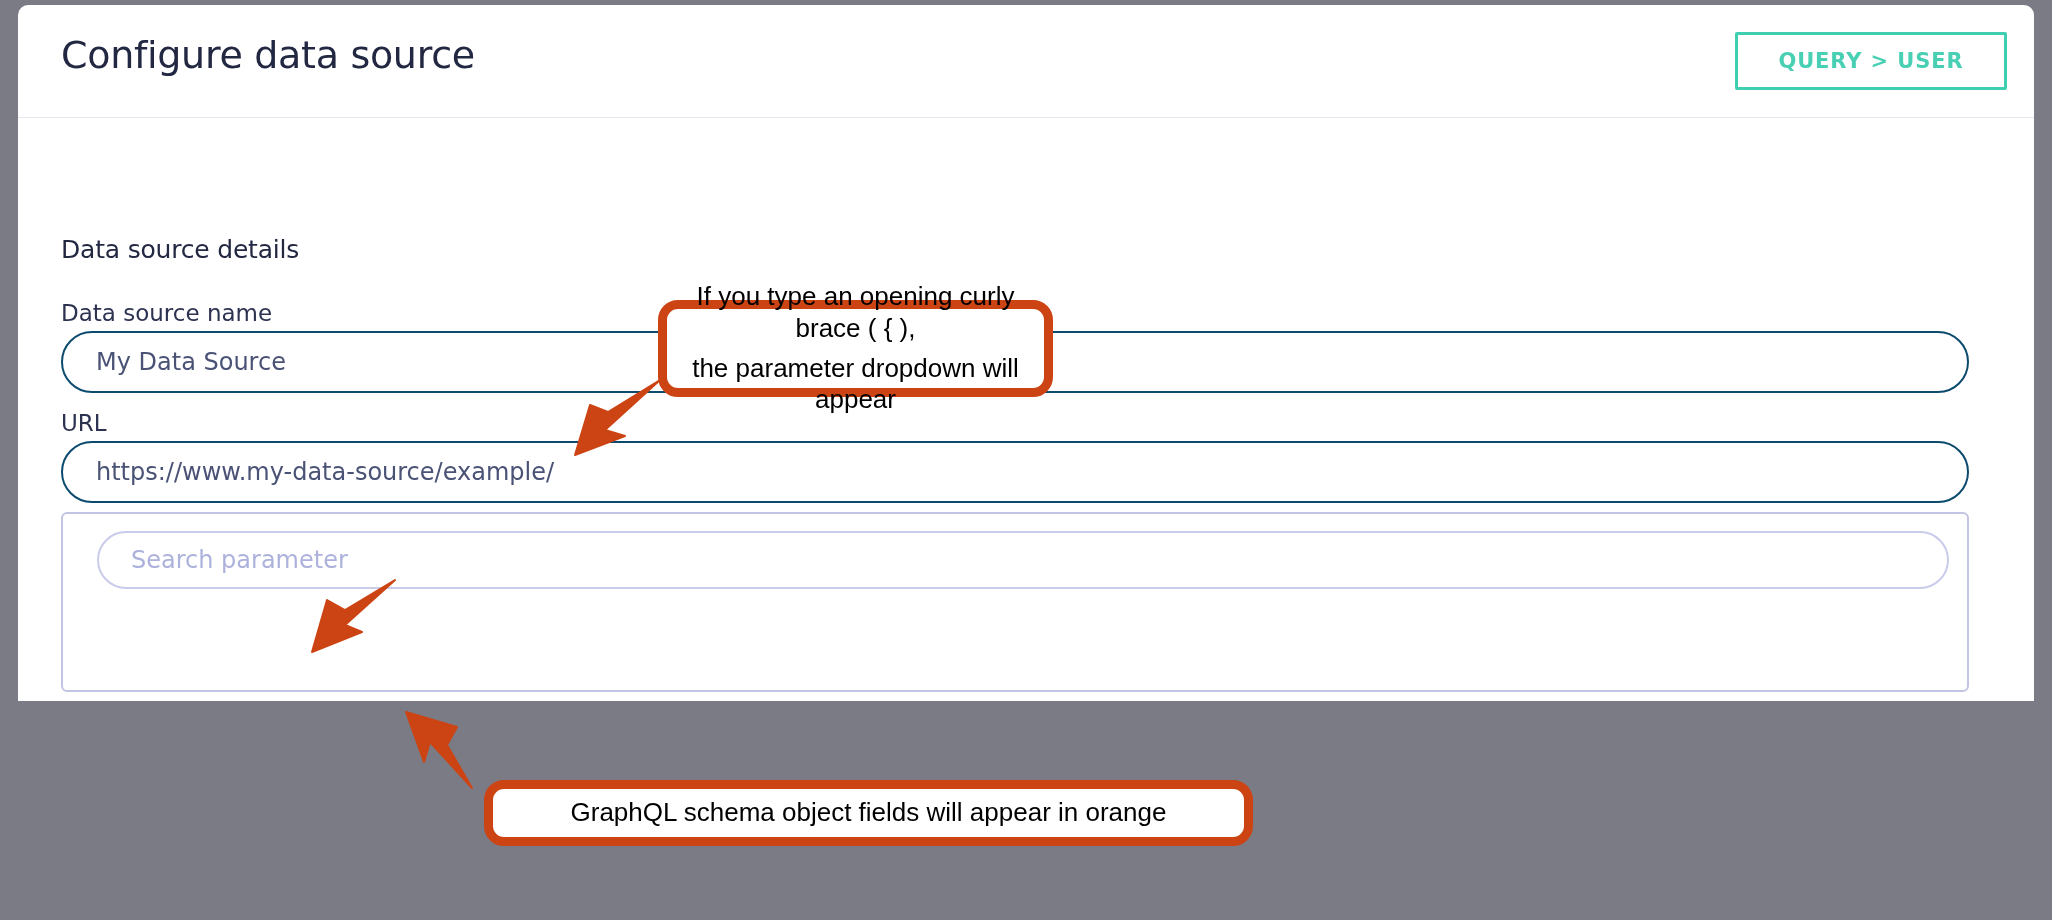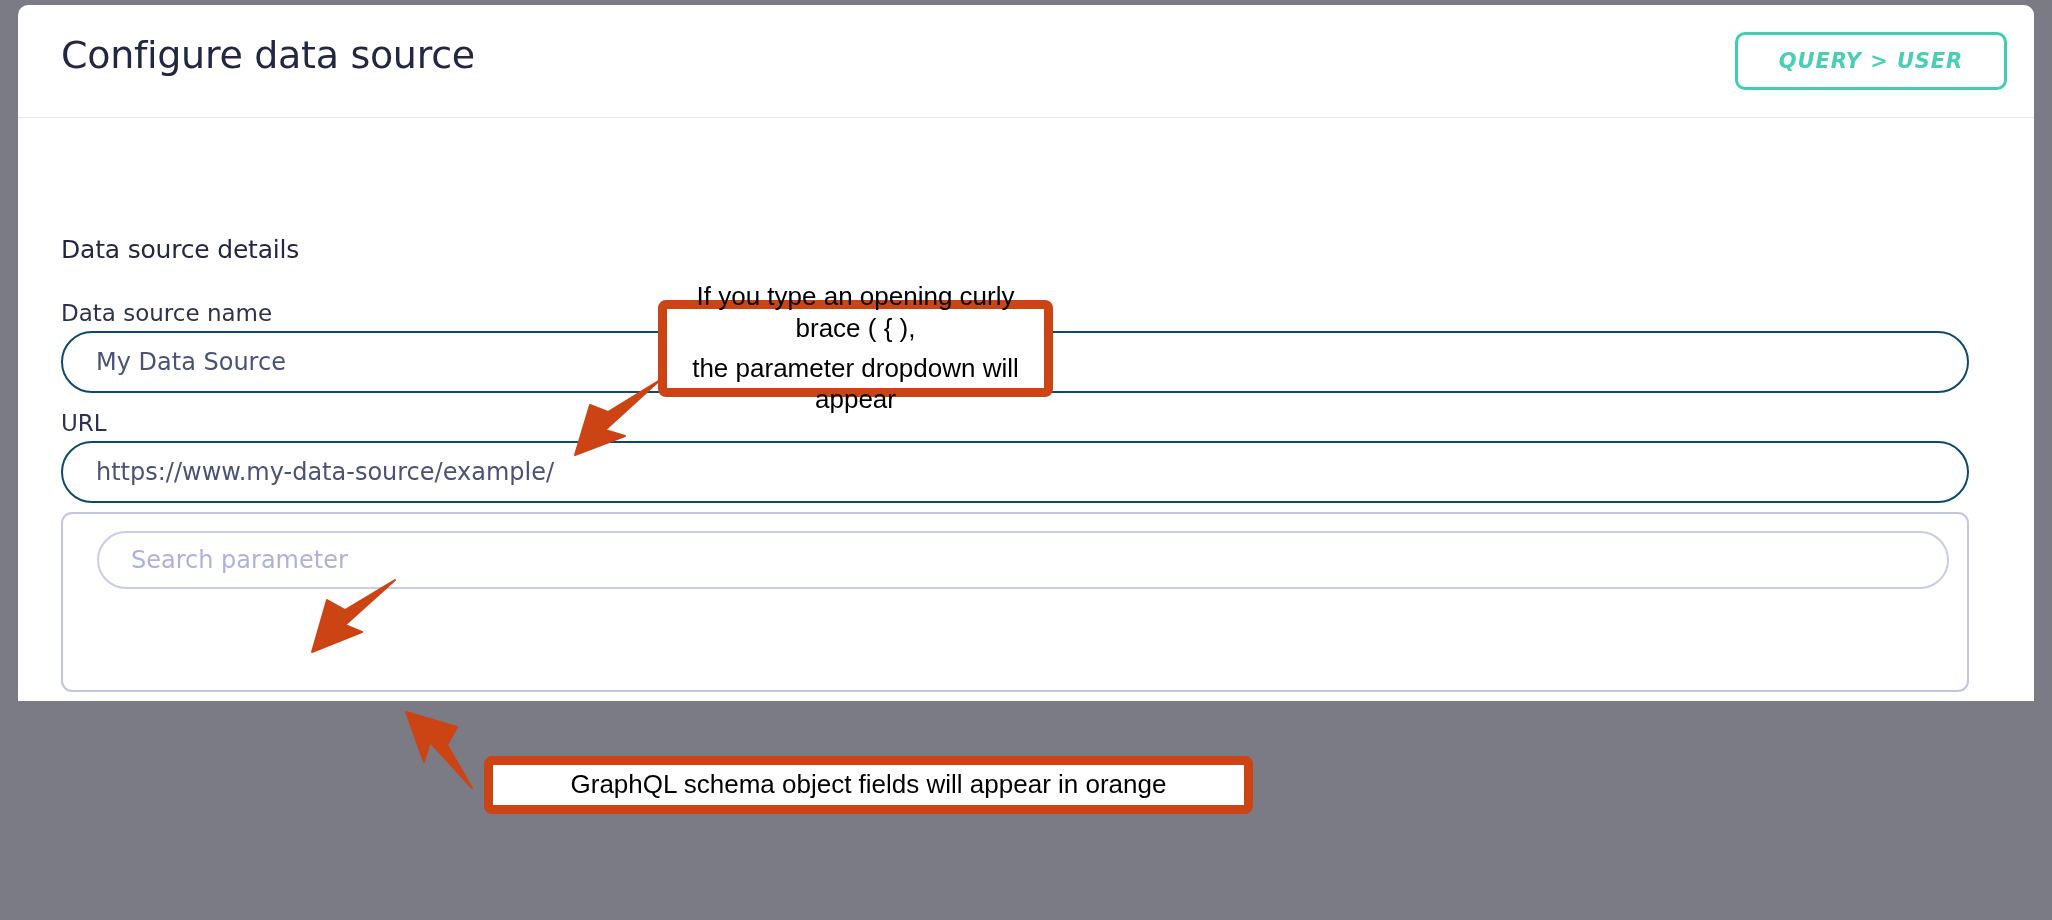--- a/index.html
+++ b/index.html
@@ -49,32 +49,31 @@
     color: #232842;
   }
   .query-btn {
     position: absolute;
     right: 27px;
     top: 27px;
     width: 272px;
     height: 58px;
     box-sizing: border-box;
     border: 3px solid #3ecfb0;
-    border-radius: 10px;
+    border-radius: 2px;
     background: #ffffff;
     color: #49cfb3;
     font-family: "DejaVu Sans", sans-serif;
     font-size: 21px;
     font-weight: bold;
     letter-spacing: 0.9px;
     display: flex;
     align-items: center;
     justify-content: center;
     cursor: pointer;
-    font-style: italic;
   }
 
   
   .content {
     position: relative;
     padding: 0;
   }
 
   .section-heading {
     position: absolute;
@@ -105,21 +104,21 @@
     font-size: 24px;
     color: #4a5276;
     cursor: text;
   }
 
   
   .param-panel {
     position: absolute;
     box-sizing: border-box;
     border: 2px solid #c2c5e4;
-    border-radius: 11px;
+    border-radius: 6px;
     background: #ffffff;
     overflow: hidden;
   }
   .search-param {
     position: absolute;
     left: 34px;
     top: 17px;
     width: 1852px;
     height: 58px;
     box-sizing: border-box;
@@ -194,21 +193,21 @@
     font-size: 25px;
     color: #232842;
   }
 
   
   .callout {
     position: absolute;
     box-sizing: border-box;
     background: #ffffff;
     border: 9px solid #cc4413;
-    border-radius: 8px;
+    border-radius: 20px;
     display: flex;
     align-items: center;
     justify-content: center;
     text-align: center;
     font-family: "Liberation Sans", sans-serif;
     font-size: 26px;
     line-height: 1.22;
     color: #000000;
     padding: 6px 18px;
     z-index: 40;
@@ -277,17 +276,17 @@
       <path d="M 472 788 L 430 742 L 424 762 L 406 712 L 457 727 L 447 745 Z" fill="#cc4413" stroke="#cc4413" stroke-width="2" stroke-linejoin="round"></path>
     </g>
   </svg>
 
   <div class="callout" style="left:658px; top:300px; width:395px; height:97px; flex-direction:column;">
     <span>If you type an opening curly brace ( { ),</span>
     <span>the parameter dropdown will appear</span>
   </div>
 
 
-  <div class="callout" style="left:484px; top:756px; width:769px; height:58px;">
+  <div class="callout" style="left:484px; top:780px; width:769px; height:66px;">
     <span>GraphQL schema object fields will appear in orange</span>
   </div>
 
 </div>
 
 </body></html>

